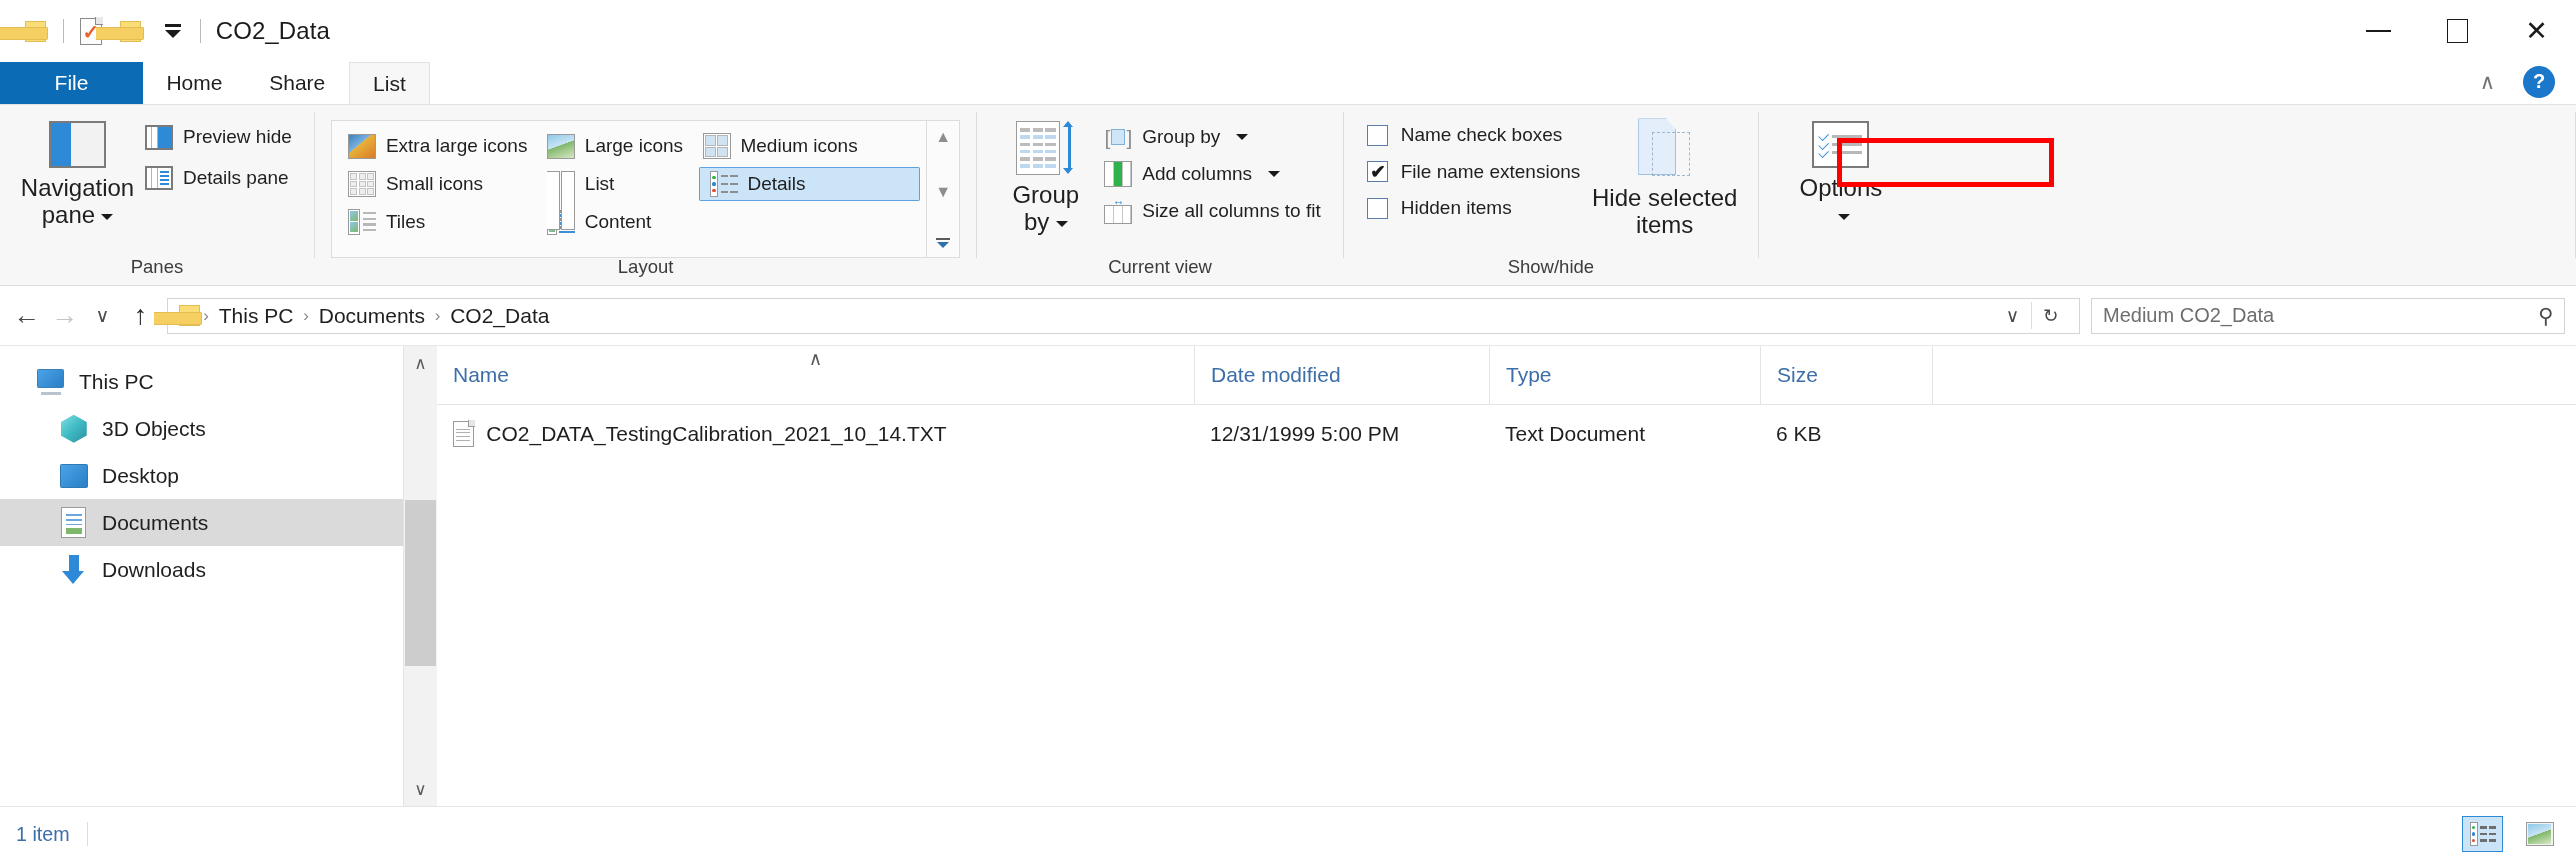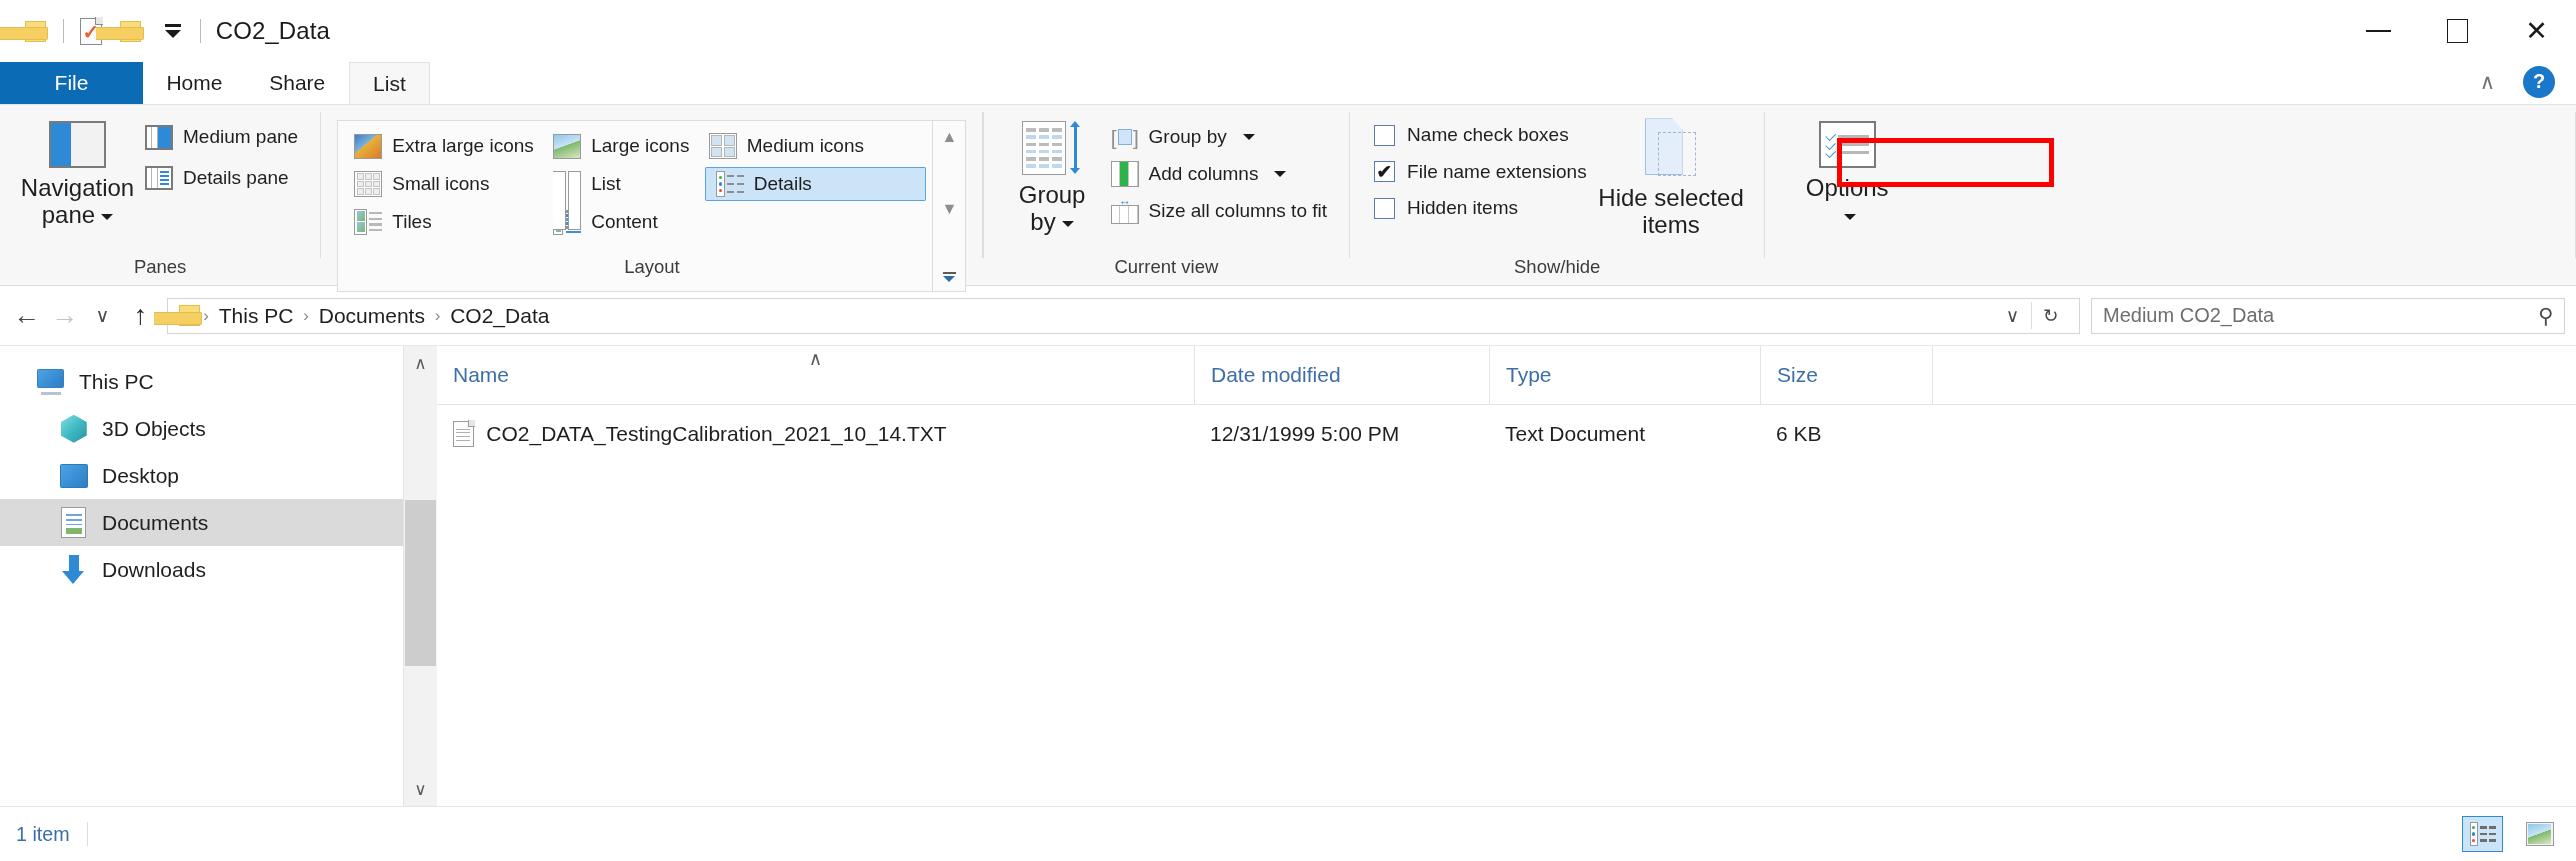--- a/index.html
+++ b/index.html
@@ -80,21 +80,21 @@
 
   .mini { width: 28px; height: 24.6px; flex: 0 0 28px; }
   .mini-pane { border: 2.2px solid #7a7a7a; background: #fff; display: flex; }
   .mini-pane .a { width: 22%; background: #fff; border-right: 1.2px solid #b5b5b5; }
   .mini-pane .b { width: 22%; background: #fff; border-right: 1.2px solid #b5b5b5; }
   .mini-pane .c { flex: 1; background: #2e8ad6; }
   .mini-pane .c.lines { background: #fff; display: flex; flex-direction: column; justify-content: space-evenly; padding: 1.2px 1.8px; }
   .mini-pane .c.lines i { height: 1.8px; background: #2e8ad6; display: block; }
 
   
-  .gallery { background: #fbfbfb; border: 1.2px solid #dcdcdc; height: 172px; display: flex; margin: 4.9px 0 0 0; }
+  .gallery { background: #fbfbfb; border: 1.2px solid #dcdcdc; height: 138px; display: flex; margin: 4.9px 0 0 0; }
   .gallery-cols { display: flex; padding: 8.6px 6.2px; }
   .gcol { display: flex; flex-direction: column; gap: 3.7px; }
   .gitem { display: flex; align-items: center; gap: 9.8px; height: 34px; padding: 0 9.8px; white-space: nowrap; }
   .gitem .txt { font-size: 19px; color: #1f1f1f; }
   .gitem.sel { background: #cce4f7; border: 1.2px solid #5ba3e0; border-radius: 1.2px; }
   .gspin { width: 33px; border-left: 1.2px solid #dcdcdc; display: flex; flex-direction: column; align-items: center; justify-content: space-between; padding: 8.6px 0; background: #fbfbfb; }
   .gspin .sp { font-size: 16px; color: #8e8e8e; line-height: 1; }
   .gspin .more { display: flex; flex-direction: column; align-items: center; gap: 1.8px; }
   .gspin .more .bar { width: 13.5px; height: 2.5px; background: #5b5b5b; }
   .gspin .more .tri { width: 0; height: 0; border-left: 6.8px solid transparent; border-right: 6.8px solid transparent; border-top: 6.8px solid #2e6fa8; }
@@ -316,21 +316,21 @@
             </div>
           <div class="lbl"><span>Navigation</span><br><span>pane</span><span class="caret-sm"></span></div>
         </div>
         <div class="smallcol">
           <div class="smallrow">
             <div class="mini mini-pane">
                 <div class="a"></div>
                 <div class="b"></div>
                 <div class="c"></div>
               </div>
-            <div class="txt">Medium pane</div>
+            <div class="txt">Preview hide</div>
           </div>
           <div class="smallrow">
             <div class="mini mini-pane">
                 <div class="a"></div>
                 <div class="b"></div>
                 <div class="c lines">
                   <i></i>
                   <i></i>
                   <i></i>
                   <i></i>

